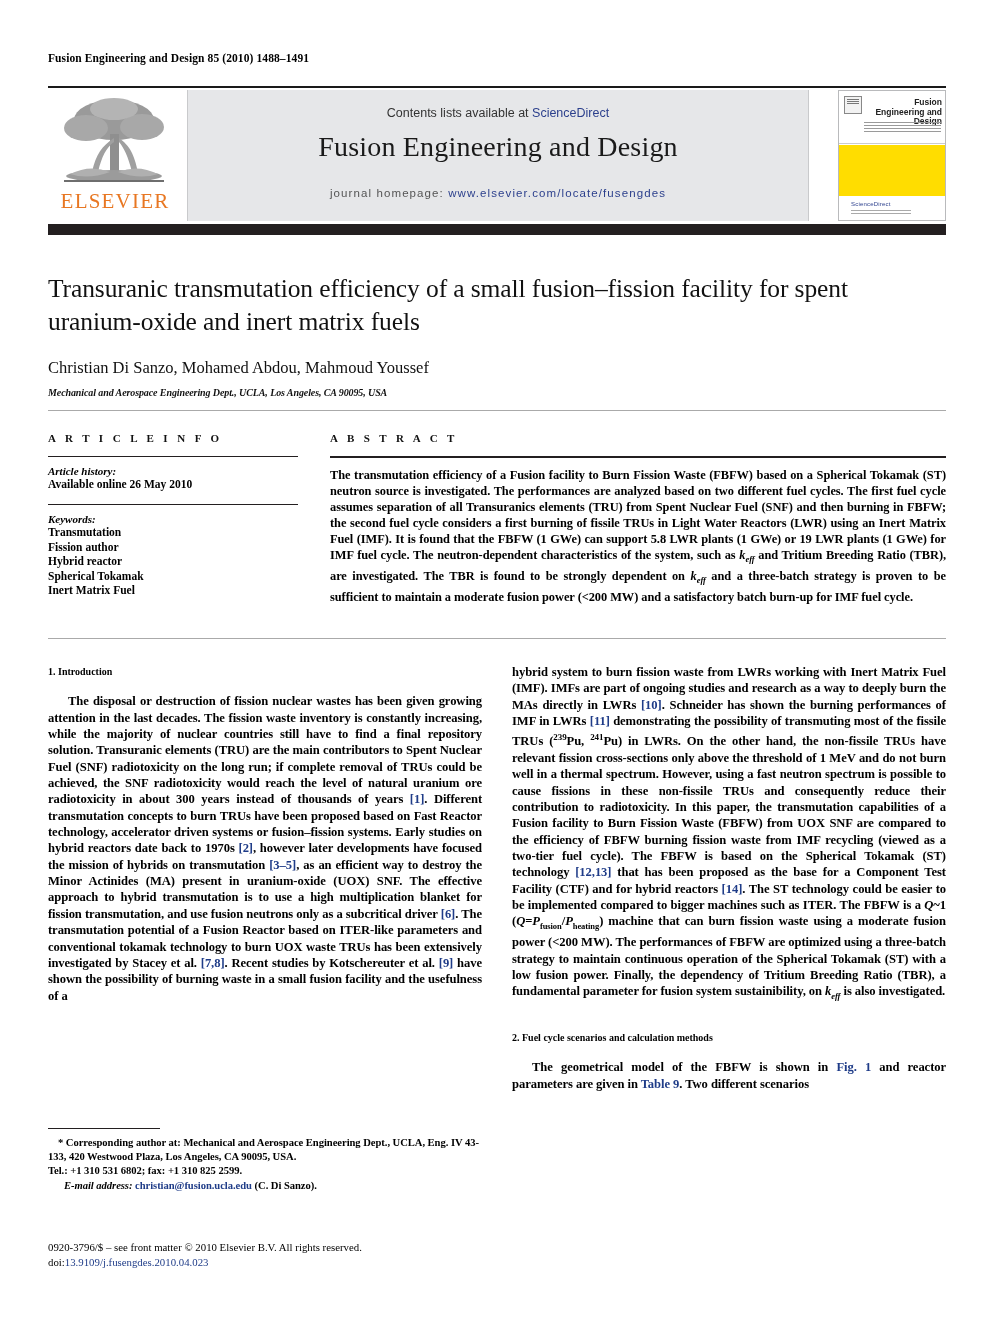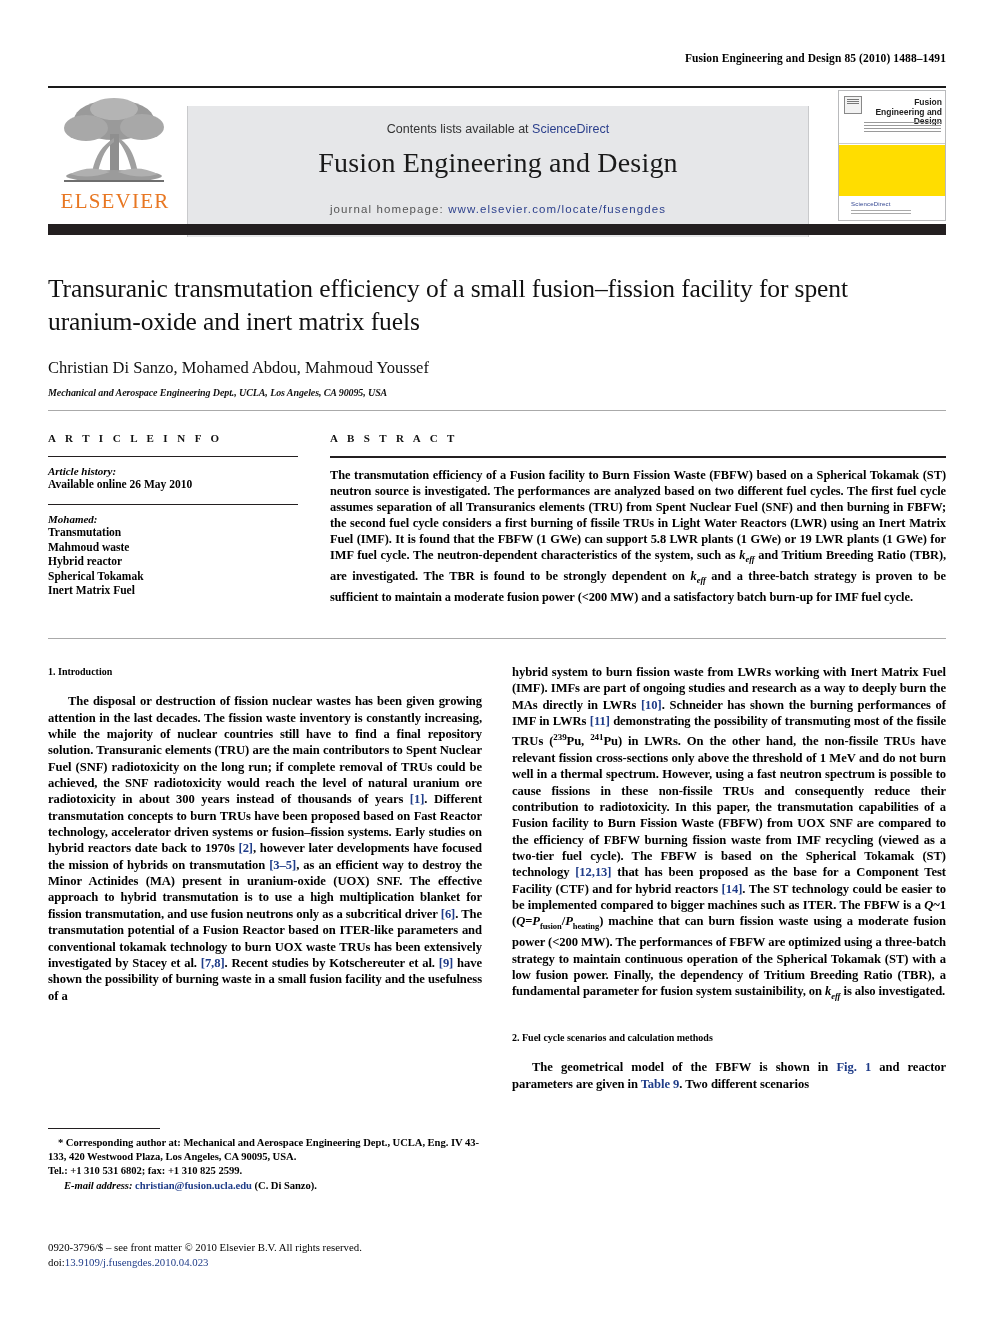--- a/index.html
+++ b/index.html
@@ -22,21 +22,21 @@
     width: 992px;
     height: 1323px;
   }
 
   
   .running-head {
     position: absolute;
     left: 48px;
     top: 52px;
     width: 898px;
-    text-align: right;
+    text-align: left;
     font-size: 11.5px;
     font-weight: bold;
     letter-spacing: 0.1px;
   }
 
   
   .masthead {
     position: absolute;
     left: 48px;
     top: 86px;
@@ -62,21 +62,21 @@
     text-align: center;
     font-family: "Liberation Serif", serif;
     font-size: 21px;
     letter-spacing: 1.2px;
     color: #E87722;
   }
 
   .journal-band {
     position: absolute;
     left: 139px;
-    top: 18px;
+    top: 2px;
     width: 620px;
     height: 131px;
     background: #e6e7e9;
     border-left: 1px solid #c9cacc;
     border-right: 1px solid #c9cacc;
   }
   .contents-line {
     position: absolute;
     top: 16px;
     width: 100%;
@@ -399,23 +399,23 @@
   </div>
 
   <div class="info-rule"></div>
 
   <div class="col-info">
     <div class="sec-head">A R T I C L E    I N F O</div>
     <div class="thin-rule"></div>
     <div class="hist-label">Article history:</div>
     <div class="hist-line">Available online 26 May 2010</div>
     <div class="kw-rule"></div>
-    <div class="kw-label">Mohamed:</div>
+    <div class="kw-label">Keywords:</div>
     <div class="kw-item">Transmutation</div>
-    <div class="kw-item">Mahmoud waste</div>
+    <div class="kw-item">Fission author</div>
     <div class="kw-item">Hybrid reactor</div>
     <div class="kw-item">Spherical Tokamak</div>
     <div class="kw-item">Inert Matrix Fuel</div>
   </div>
 
   <div class="col-abstract">
     <div class="sec-head">A B S T R A C T</div>
     <div class="abs-rule"></div>
     <div class="abs-body">The transmutation efficiency of a Fusion facility to Burn Fission Waste (FBFW) based on a Spherical Tokamak (ST) neutron source is investigated. The performances are analyzed based on two different fuel cycles. The first fuel cycle assumes separation of all Transuranics elements (TRU) from Spent Nuclear Fuel (SNF) and then burning in FBFW; the second fuel cycle considers a first burning of fissile TRUs in Light Water Reactors (LWR) using an Inert Matrix Fuel (IMF). It is found that the FBFW (1&nbsp;GWe) can support 5.8 LWR plants (1&nbsp;GWe) or 19 LWR plants (1&nbsp;GWe) for IMF fuel cycle. The neutron-dependent characteristics of the system, such as <span class="it">k</span><sub class="it">eff</sub> and Tritium Breeding Ratio (TBR), are investigated. The TBR is found to be strongly dependent on <span class="it">k</span><sub class="it">eff</sub> and a three-batch strategy is proven to be sufficient to maintain a moderate fusion power (&lt;200&nbsp;MW) and a satisfactory batch burn-up for IMF fuel cycle.</div>
   </div>

